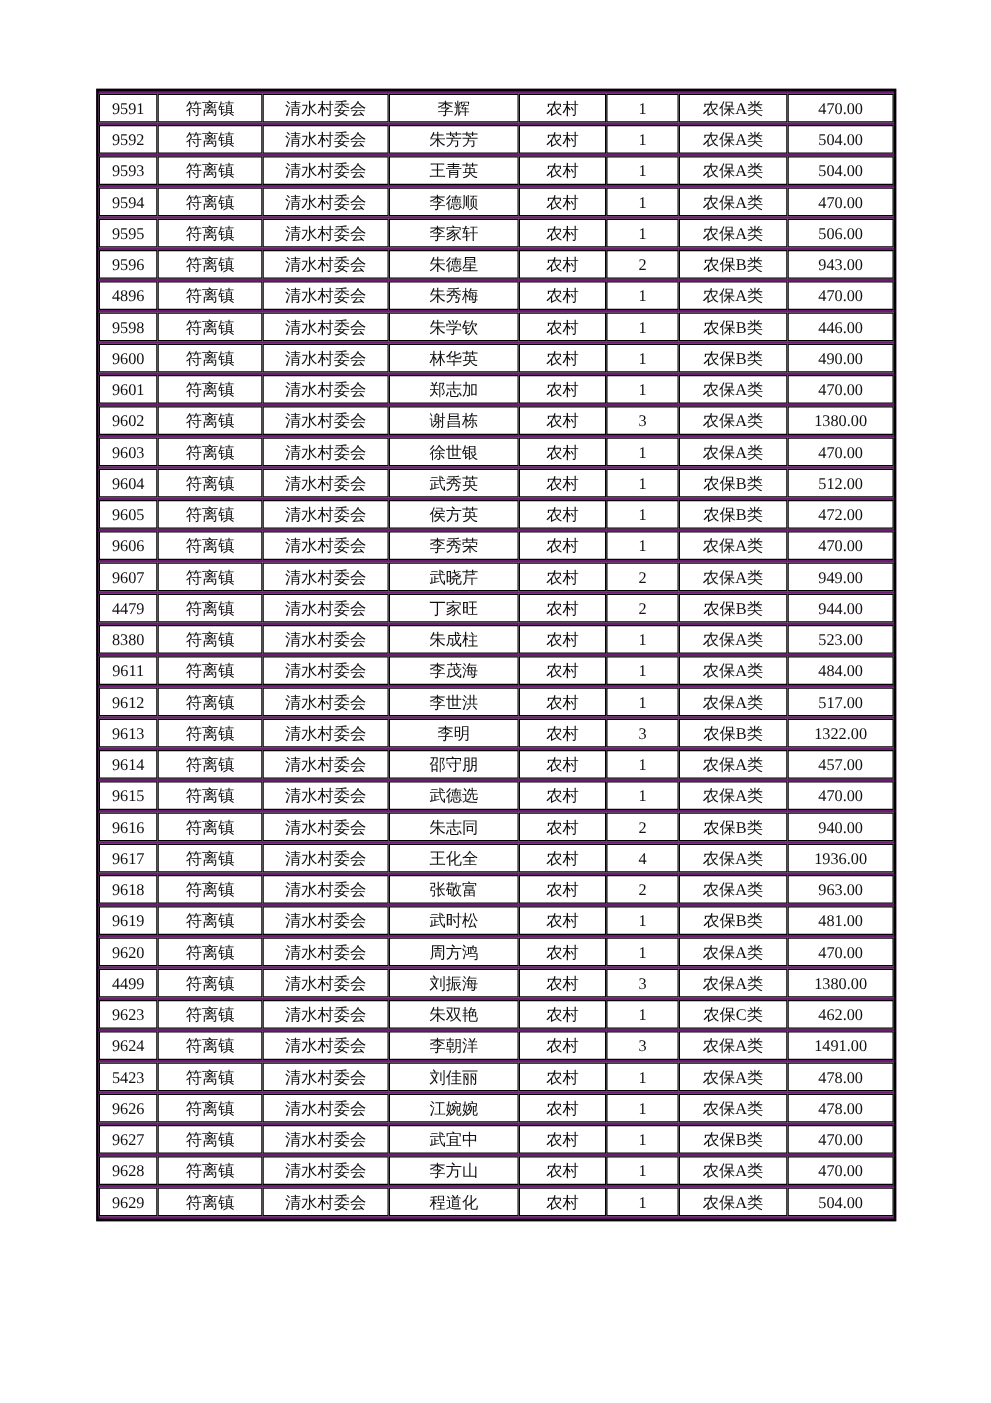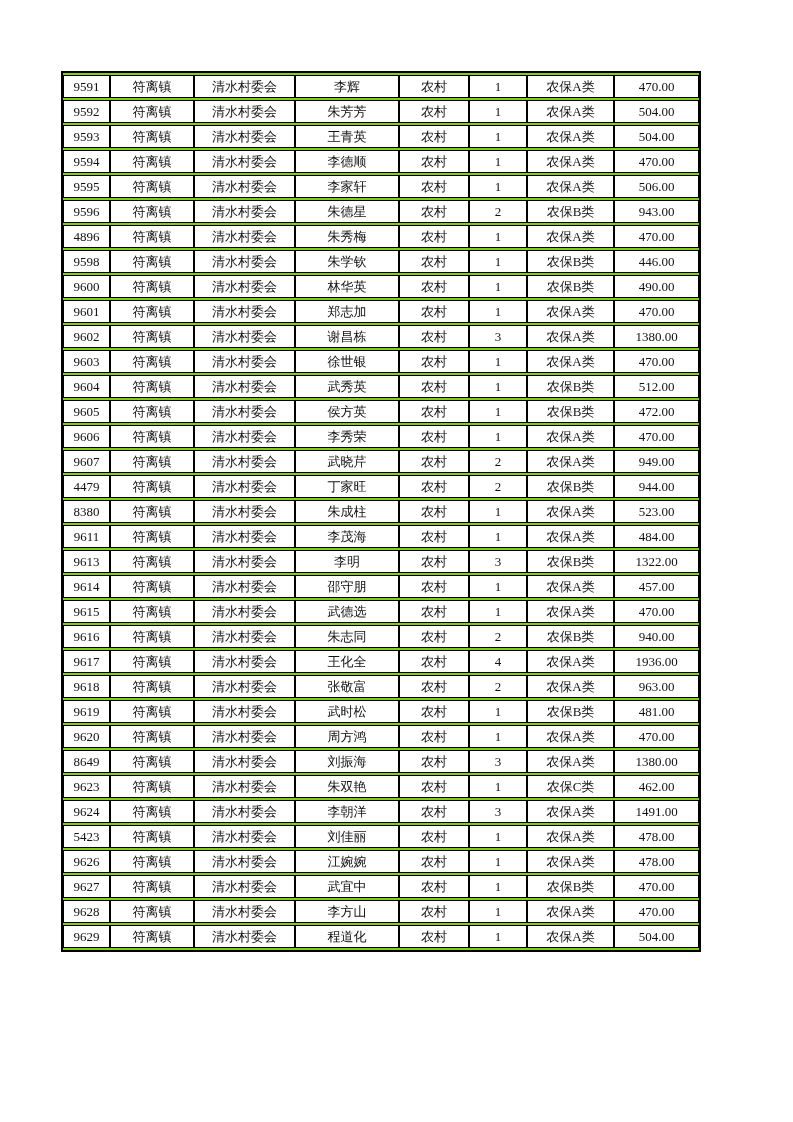--- a/index.html
+++ b/index.html
@@ -10,26 +10,26 @@
   .page {
     position: relative;
     width: 793px;
     height: 1122px;
     background: #ffffff;
     overflow: hidden;
     font-family: "Liberation Serif", "DejaVu Serif", serif;
   }
   .table-wrap {
     position: absolute;
-    left: 61px;
+    left: 77px;
     top: 71px;
     width: 640px;
     border: 2px solid #000000;
     box-sizing: border-box;
-    background: #84cc16;
+    background: #701a75;
   }
   table.payment-table {
     width: 100%;
     table-layout: fixed;
     border-collapse: separate;
     border-spacing: 0 2px;
   }
   table.payment-table td {
     border: 1px solid #000000;
     box-sizing: border-box;
@@ -253,20 +253,30 @@
             <td>9611</td>
             <td>符离镇</td>
             <td>清水村委会</td>
             <td>李茂海</td>
             <td>农村</td>
             <td>1</td>
             <td>农保A类</td>
             <td>484.00</td>
           </tr>
           <tr>
+            <td>9612</td>
+            <td>符离镇</td>
+            <td>清水村委会</td>
+            <td>李世洪</td>
+            <td>农村</td>
+            <td>1</td>
+            <td>农保A类</td>
+            <td>517.00</td>
+          </tr>
+          <tr>
             <td>9613</td>
             <td>符离镇</td>
             <td>清水村委会</td>
             <td>李明</td>
             <td>农村</td>
             <td>3</td>
             <td>农保B类</td>
             <td>1322.00</td>
           </tr>
           <tr>
@@ -333,21 +343,21 @@
             <td>9620</td>
             <td>符离镇</td>
             <td>清水村委会</td>
             <td>周方鸿</td>
             <td>农村</td>
             <td>1</td>
             <td>农保A类</td>
             <td>470.00</td>
           </tr>
           <tr>
-            <td>8649</td>
+            <td>4499</td>
             <td>符离镇</td>
             <td>清水村委会</td>
             <td>刘振海</td>
             <td>农村</td>
             <td>3</td>
             <td>农保A类</td>
             <td>1380.00</td>
           </tr>
           <tr>
             <td>9623</td>

